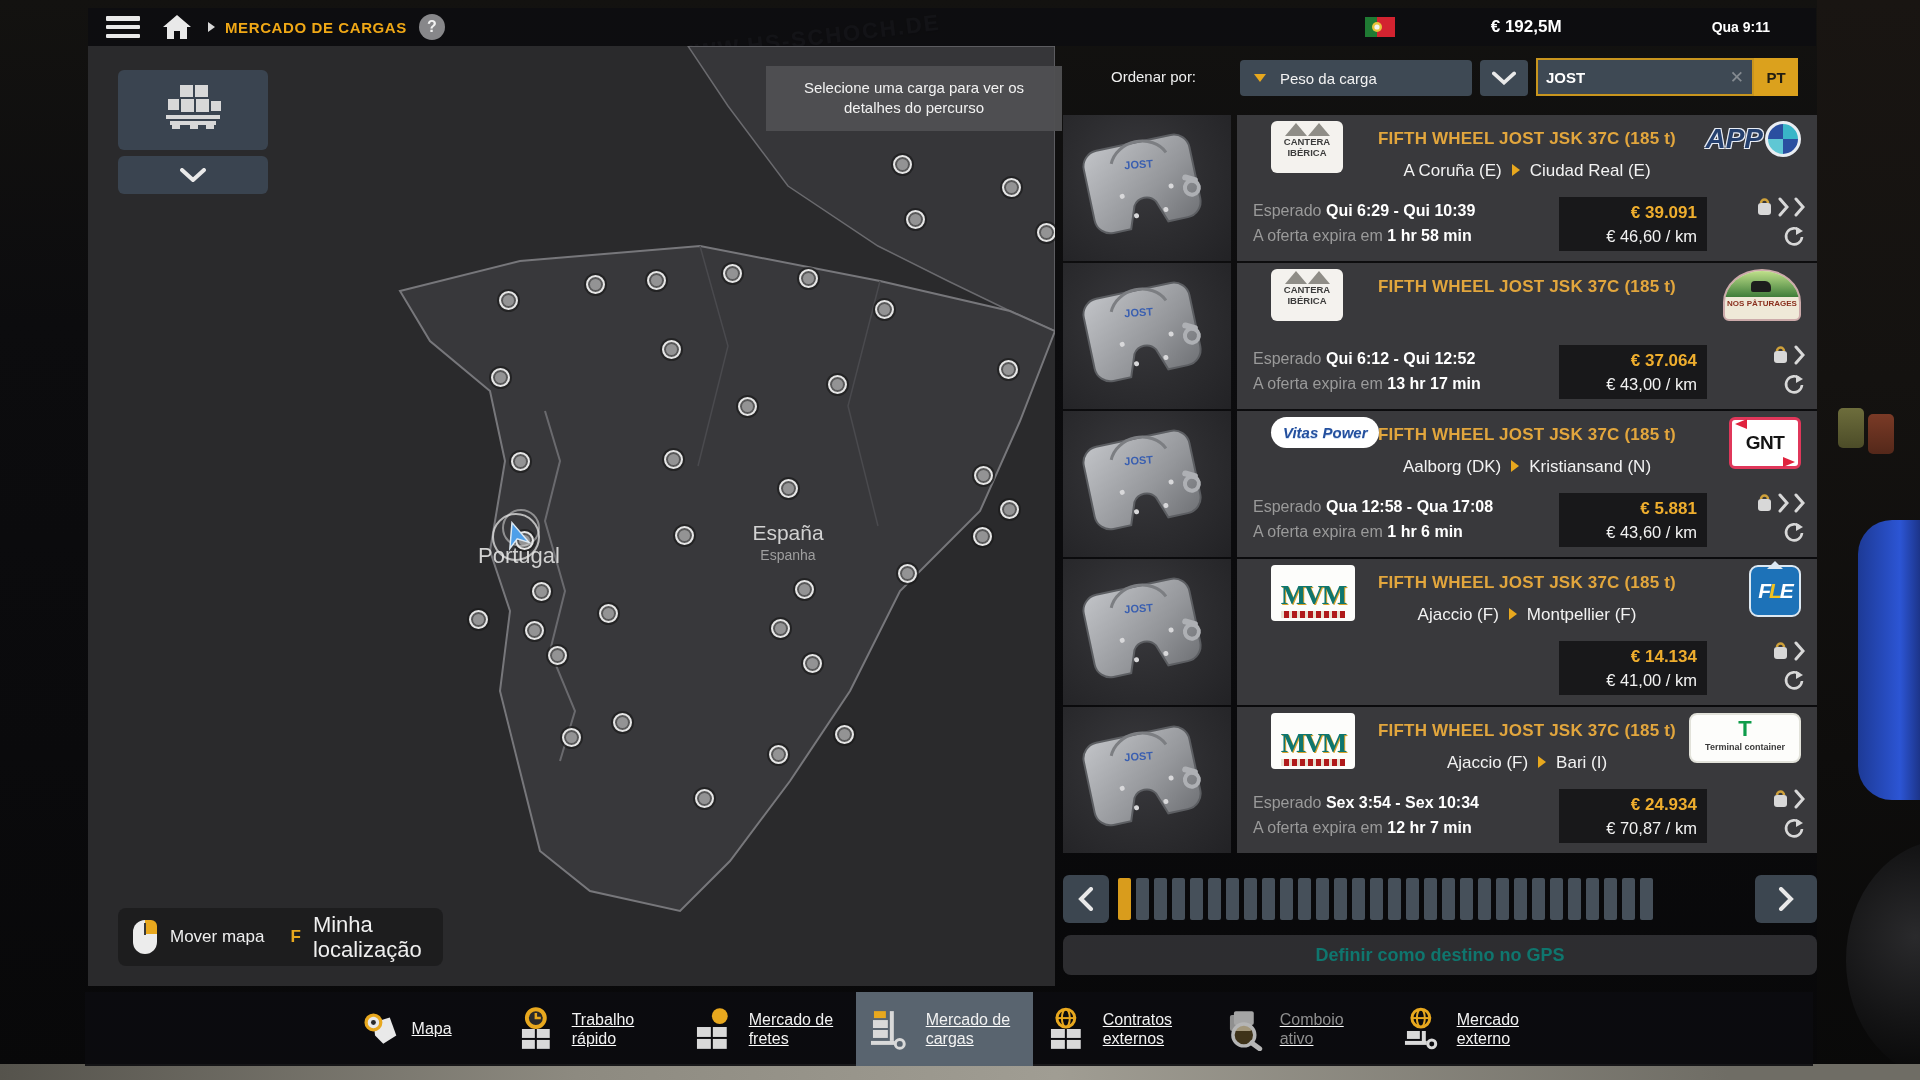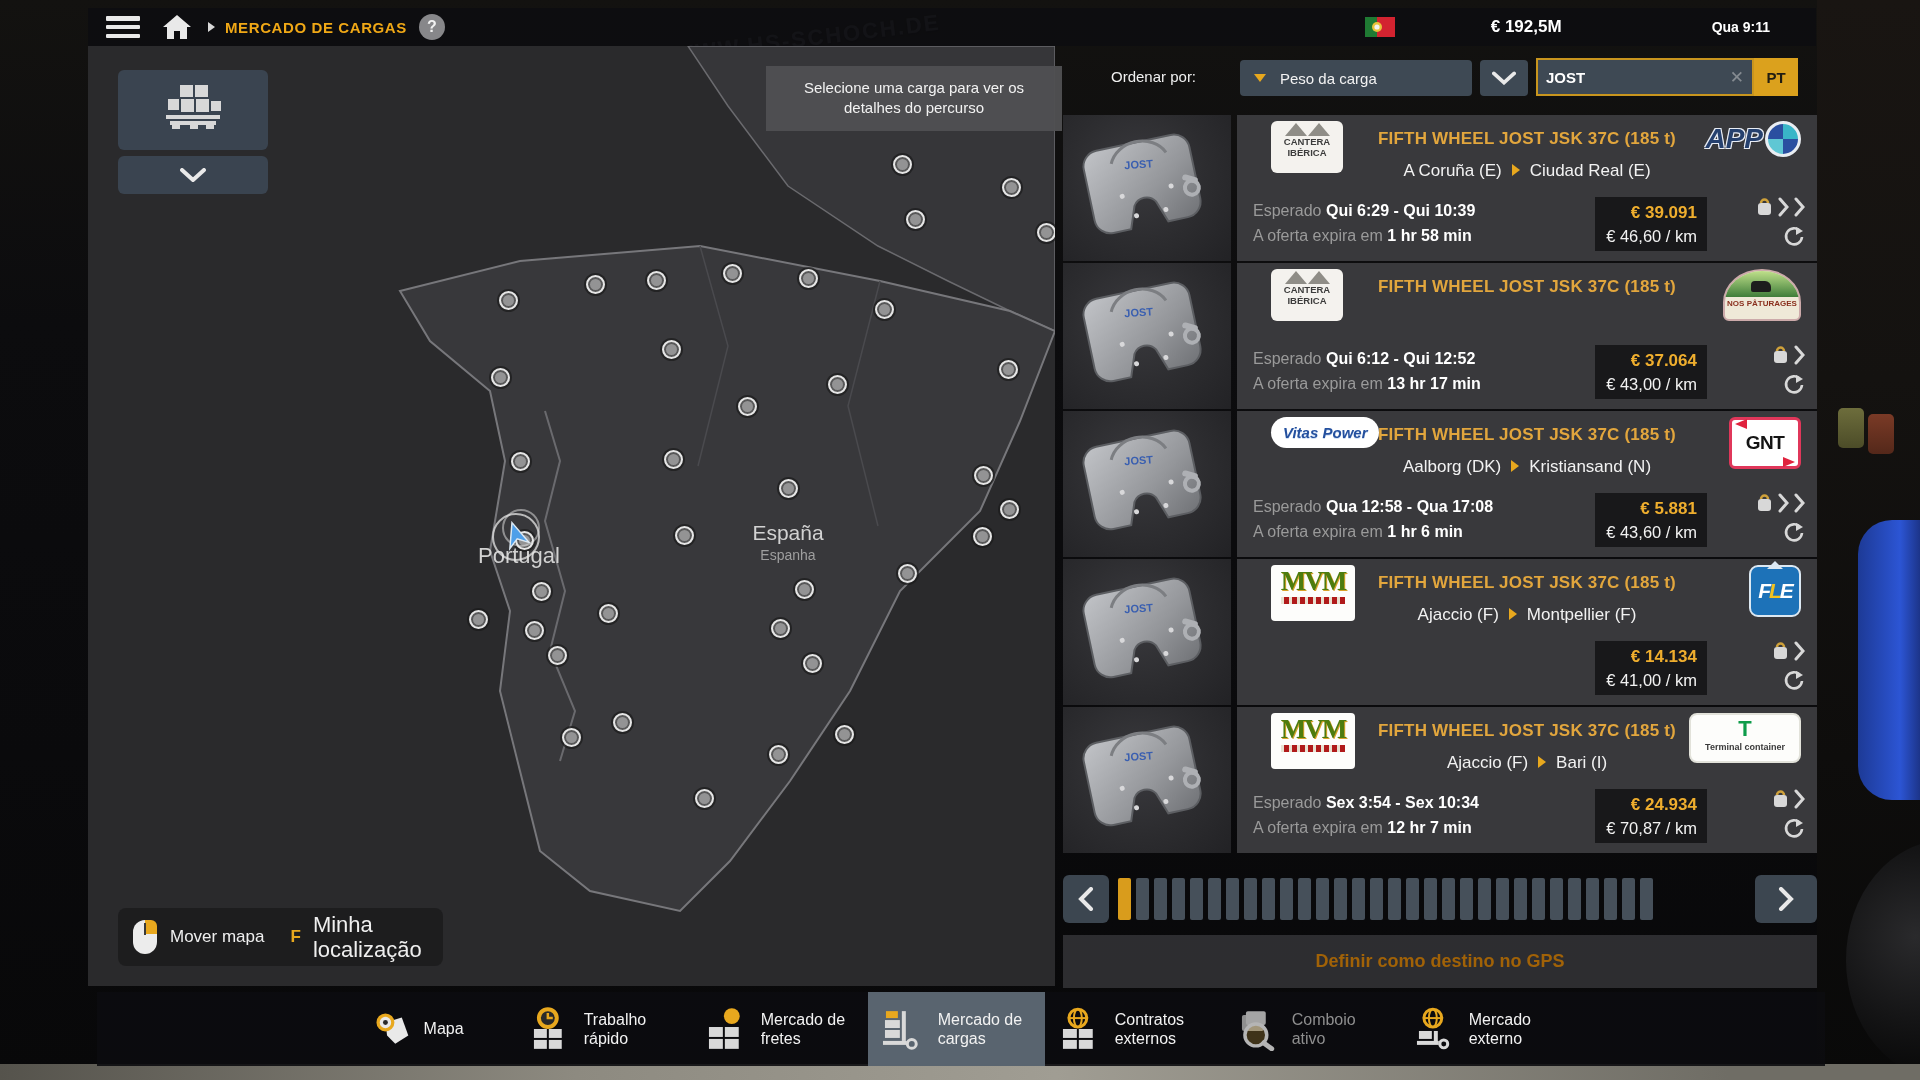--- a/index.html
+++ b/index.html
@@ -87,39 +87,39 @@
   .thumb{width:168px;background:radial-gradient(circle at 45% 40%,#3a3a3e 0%,#2c2c2f 55%,#222225 100%);
     margin-right:6px;display:flex;align-items:center;justify-content:center;}
   .card-content{flex:1;background:#39393c;position:relative;}
   .card-title{position:absolute;left:0;right:0;top:14px;text-align:center;color:#e2a63d;
     font-weight:bold;font-size:17px;letter-spacing:.2px;}
   .card-route{position:absolute;left:0;right:0;top:46px;text-align:center;color:#f2f2f2;font-size:17px;}
   .route-arrow{display:inline-block;width:0;height:0;border-left:8px solid #e8a81e;
     border-top:6px solid transparent;border-bottom:6px solid transparent;margin:0 10px;}
   .card-times{position:absolute;left:16px;top:84px;font-size:16px;line-height:1.55;color:#9a9a9a;}
   .card-times b{color:#fff;font-weight:bold;}
-  .price-box{position:absolute;right:110px;top:82px;width:112px;height:54px;background:#18181a;
+  .price-box{position:absolute;right:110px;top:82px;width:148px;height:54px;background:#18181a;
     text-align:right;padding:4px 10px;box-sizing:border-box;}
   .price-main{color:#efae2e;font-weight:bold;font-size:17px;line-height:1.4;}
   .price-km{color:#f2f2f2;font-size:16.5px;line-height:1.35;}
   .card-icons{position:absolute;right:12px;top:82px;width:62px;display:flex;flex-direction:column;align-items:flex-end;}
   .icon-row{display:flex;align-items:center;gap:5px;}
   .sender-logo{position:absolute;left:34px;top:6px;}
   .recipient-logo{position:absolute;right:16px;top:6px;}
 
   
   .logo-cantera{width:72px;height:52px;background:#f4f2ee;border-radius:6px;text-align:center;
     color:#3c3c3c;font-weight:bold;font-size:9.5px;line-height:1.15;padding-top:2px;box-sizing:border-box;}
   .logo-cantera .mtn{display:flex;justify-content:center;gap:1px;margin-bottom:1px;}
   .logo-cantera .m{width:0;height:0;border-bottom:13px solid #8f8d87;border-left:11px solid transparent;border-right:11px solid transparent;}
   .logo-vitas{background:#fff;border-radius:18px;padding:7px 12px;font-style:italic;font-weight:bold;
     font-size:15px;color:#24509e;text-shadow:0 1px 0 #cfe0f8;white-space:nowrap;}
   .logo-mvm{width:84px;height:56px;background:#fdfdfb;border-radius:4px;text-align:center;box-sizing:border-box;padding-top:3px;}
-  .logo-mvm .t{font-weight:900;font-size:27px;letter-spacing:-2px;color:#4d7c0f;
-    text-shadow:1px 1px 0 #d8a22a;font-family:"Liberation Serif",serif;line-height:1.0;}
+  .logo-mvm .t{font-weight:900;font-size:27px;letter-spacing:-2px;color:#0f766e;
+    text-shadow:1px 1px 0 #d8a22a;font-family:"Liberation Serif",serif;line-height:1.0;margin-top:14px;}
   .logo-mvm .bar{margin:2px auto 0;width:64px;height:7px;background:#b01a1a;
     background-image:repeating-linear-gradient(90deg,#e8e2d2 0 3px,#b01a1a 3px 8px);}
   .logo-app{display:flex;align-items:center;justify-content:flex-end;}
   .logo-app .t{font-weight:900;font-style:italic;font-size:28px;color:#25406e;
     text-shadow:-1px -1px 0 #e8ecf4,1px 1px 0 #e8ecf4,-1px 1px 0 #e8ecf4,1px -1px 0 #e8ecf4;}
   .logo-app .swirl{width:30px;height:30px;border-radius:50%;margin-left:2px;
     background:conic-gradient(#39b6c8 0 25%,#2a4fa0 25% 50%,#5fc7d4 50% 75%,#2a4fa0 75% 100%);
     border:3px solid #e9edf2;}
   .logo-pat{width:78px;height:52px;background:#efe9d8;border-radius:50% 50% 6px 6px/64% 64% 6px 6px;
     overflow:hidden;text-align:center;border:2px solid #caa;box-sizing:border-box;}
@@ -146,26 +146,26 @@
   
   .pagination{margin-top:22px;height:48px;display:flex;align-items:center;}
   .page-btn{width:46px;height:48px;background:#3c4650;border-radius:6px;display:flex;
     align-items:center;justify-content:center;}
   .page-btn.right{margin-left:auto;width:62px;}
   .page-blocks{display:flex;gap:5px;margin-left:9px;}
   .page-block{width:13px;height:42px;border-radius:2px;background:#46505a;}
   .page-block.active{background:#d99c1c;}
 
   
-  .gps-btn{margin-top:12px;height:53px;background:rgba(92,92,95,.45);border-radius:0;
-    display:flex;align-items:center;justify-content:center;color:#a16207;font-weight:bold;font-size:18px;}
+  .gps-btn{margin-top:12px;height:40px;background:rgba(92,92,95,.45);border-radius:8px;
+    display:flex;align-items:center;justify-content:center;color:#0f766e;font-weight:bold;font-size:18px;}
 
   
-  .navbar{position:absolute;left:97px;top:992px;width:1728px;height:74px;
-    background:rgba(12,12,15,.9);display:flex;align-items:stretch;padding-left:265px;box-sizing:border-box;z-index:40;}
+  .navbar{position:absolute;left:85px;top:992px;width:1728px;height:74px;
+    background:rgba(12,12,15,.9);display:flex;align-items:stretch;padding-left:265px;box-sizing:border-box;z-index:40;text-decoration:underline;}
   .nav-item{display:flex;align-items:center;gap:12px;padding:0 12px;box-sizing:border-box;}
   .nav-item .lbl{font-size:16px;color:#f2f2f2;line-height:1.2;width:96px;}
   .nav-item.active{background:#59646f;}
   .nav-item.disabled .lbl{color:#8f8f8f;}
 </style>
 </head>
 <body>
 
 <div class="screen">
 

